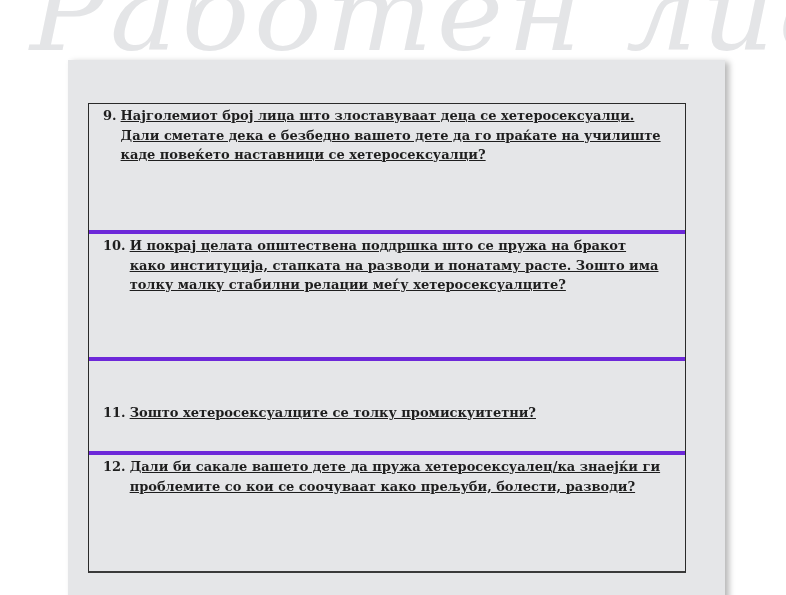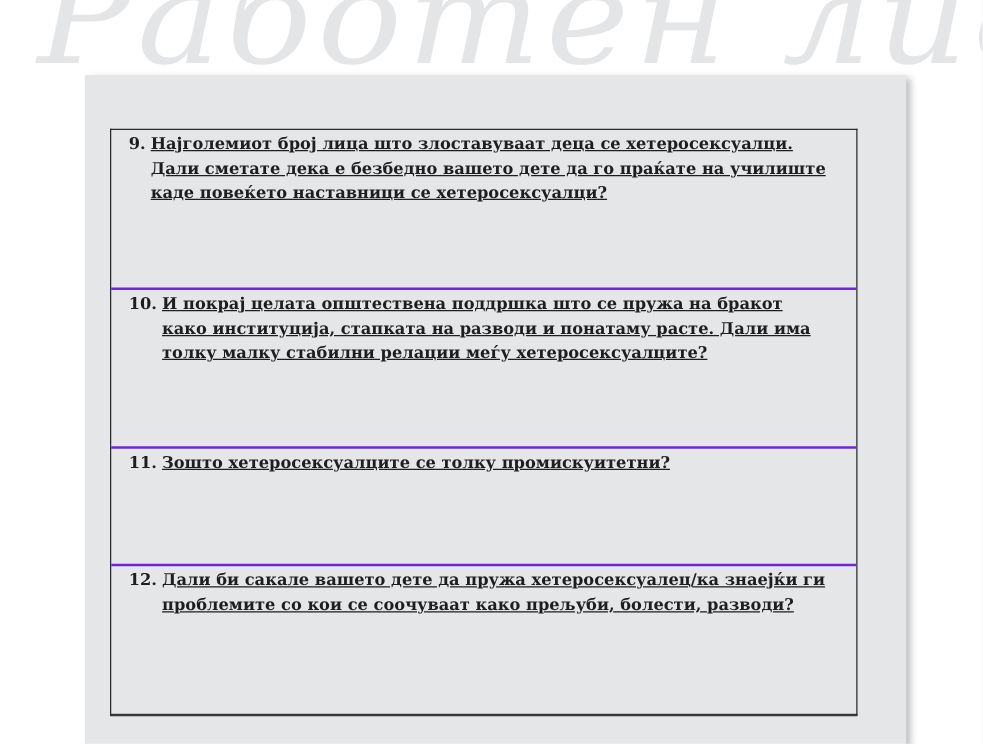--- a/index.html
+++ b/index.html
@@ -42,21 +42,21 @@
       left: 20px;
       top: 43px;
       width: 598px;
       border: 1px solid #2a2a2a;
       border-bottom: 2px solid #3a3a3a;
       box-sizing: border-box;
     }
     .row {
       position: relative;
       box-sizing: border-box;
-      border-top: 2px solid #6d28d9;
+      border-top: 4px solid #6d28d9;
       padding: 2px 20px 0 14px;
     }
     .row:first-child { border-top: none; }
     .q {
       display: flex;
       font-size: 13px;
       font-weight: bold;
       line-height: 19.5px;
       color: #1e1e1e;
     }
@@ -88,27 +88,27 @@
       <div class="q" style="position:relative;">
         <span class="num">9.</span>
         <span class="text">Најголемиот број лица што злоставуваат деца се хетеросексуалци. Дали сметате дека е безбедно вашето дете да го праќате на училиште каде повеќето наставници се хетеросексуалци?</span>
       </div>
     </div>
 
     <div class="row" style="height:127px;">
       <div class="answer"></div>
       <div class="q" style="position:relative;">
         <span class="num">10.</span>
-        <span class="text">И покрај целата општествена поддршка што се пружа на бракот како институција, стапката на разводи и понатаму расте. Дали има толку малку стабилни релации меѓу хетеросексуалците?</span>
+        <span class="text">И покрај целата општествена поддршка што се пружа на бракот како институција, стапката на разводи и понатаму расте. Зошто има толку малку стабилни релации меѓу хетеросексуалците?</span>
       </div>
     </div>
 
     <div class="row" style="height:94px;">
       <div class="answer"></div>
-      <div class="q" style="position:relative;">
+      <div class="q" style="position:relative;margin-top:40px;">
         <span class="num">11.</span>
         <span class="text">Зошто хетеросексуалците се толку промискуитетни?</span>
       </div>
     </div>
 
     <div class="row" style="height:120px;">
       <div class="answer"></div>
       <div class="q" style="position:relative;justify-content:space-between;">
         <span class="num">12.</span>
         <span class="text">Дали би сакале вашето дете да пружа хетеросексуалец/ка знаејќи ги проблемите со кои се соочуваат како прељуби, болести, разводи?</span>

